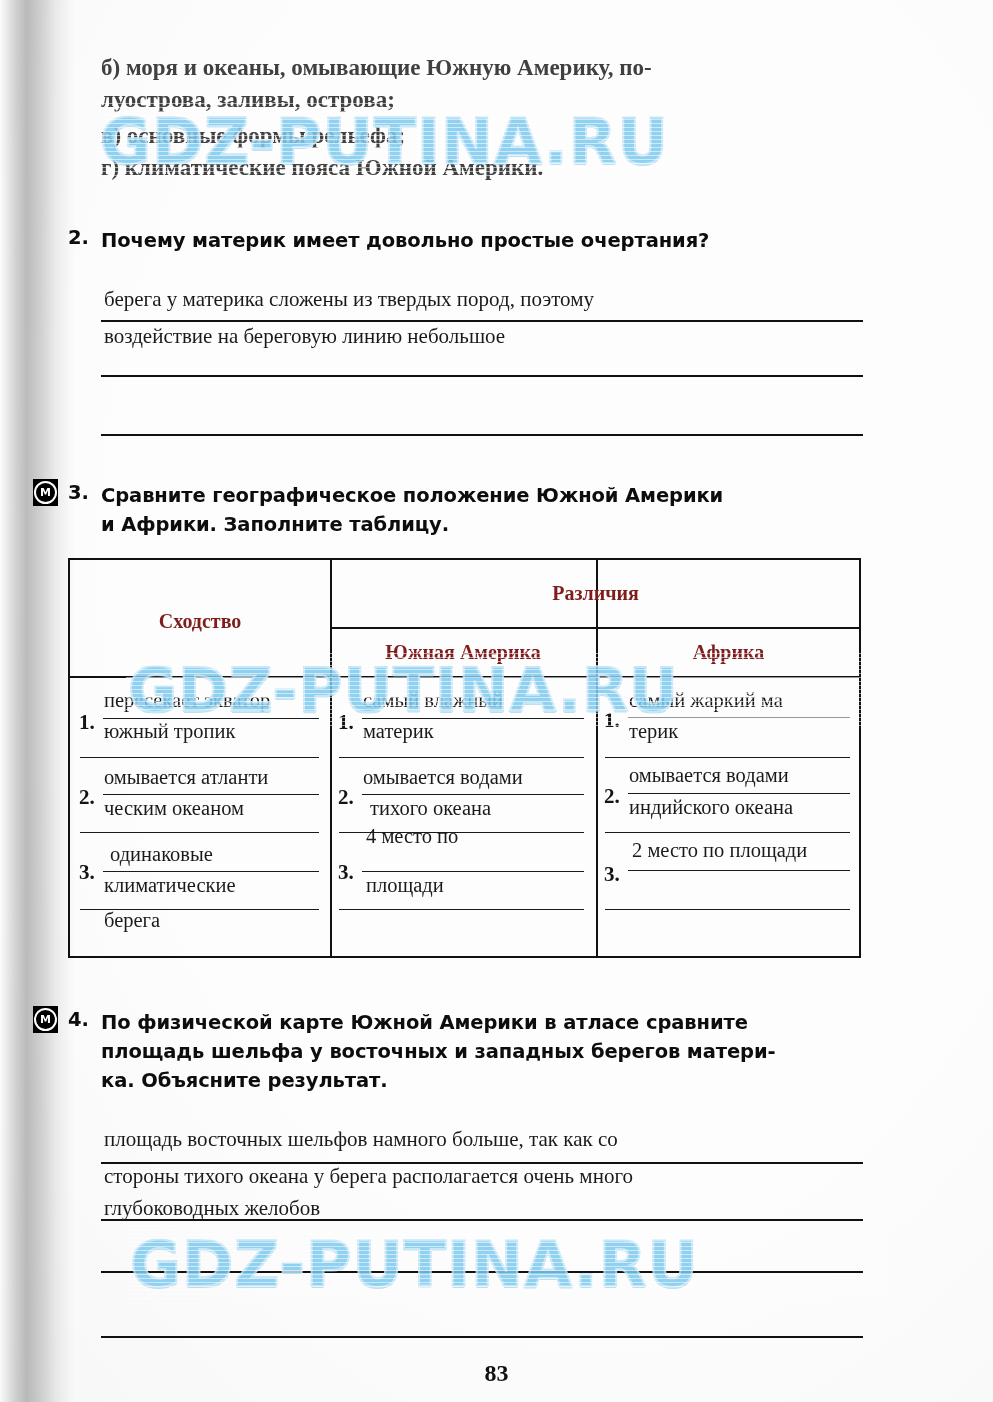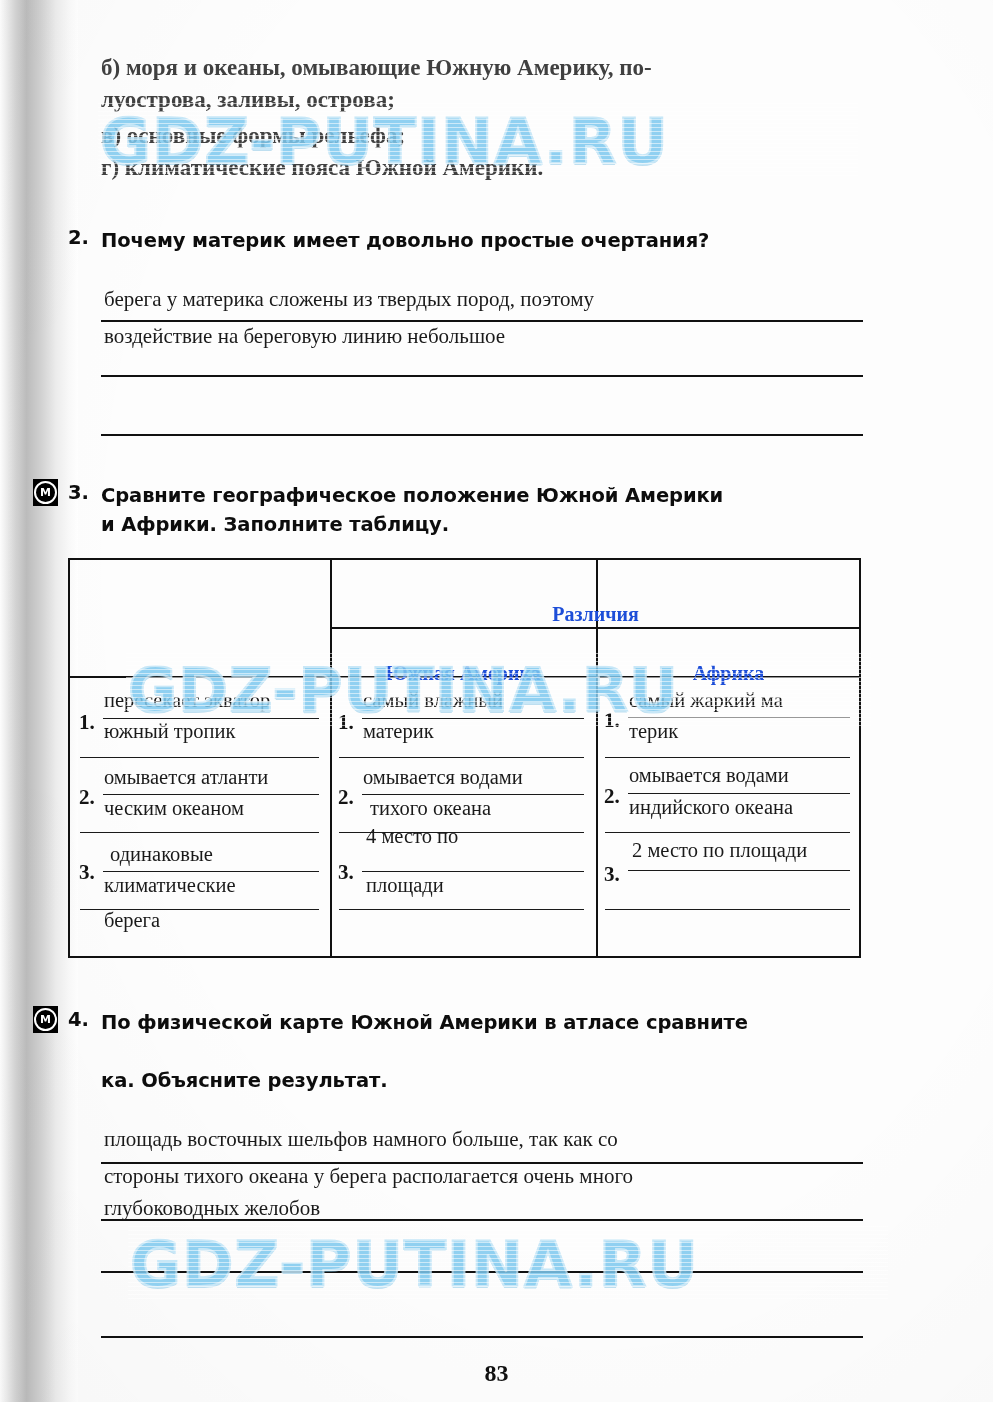--- a/index.html
+++ b/index.html
@@ -88,21 +88,21 @@
   .tbl{
     position:absolute;
     border:2.4px solid #111;
     box-sizing:border-box;
   }
   .tbl .vline{position:absolute;top:0;bottom:0;width:0;border-left:2.4px solid #111;}
   .tbl .hline{position:absolute;height:0;border-top:2.4px solid #111;}
   .th{
     position:absolute;
     font-family:"Liberation Serif", serif;font-weight:700;font-size:20px;
-    color:#1d4ed8;text-align:center;margin-top:21px;
+    color:#7f1d1d;text-align:center;
   }
   .cellnum{
     position:absolute;
     font-family:"Liberation Serif", serif;font-weight:700;font-size:21px;color:#141414;
   }
   .cellline{position:absolute;height:0;border-top:1.9px solid #1a1a1a;}
   .celltext{
     position:absolute;
     font-family:"Liberation Serif", serif;font-weight:400;font-size:20.5px;
     color:#1a1a1a;white-space:nowrap;line-height:24px;
@@ -170,20 +170,21 @@
 
     <div class="tbl" style="left:68px;top:558px;width:793px;height:400px;">
 
       <div class="vline" style="left:260px;"></div>
       <div class="vline" style="left:526px;"></div>
 
       <div class="hline" style="left:260px;top:67px;width:531px;"></div>
 
       <div class="hline" style="left:0px;top:116px;width:789px;"></div>
 
+      <div class="th" style="left:0px;top:50px;width:260px;">Сходство</div>
       <div class="th" style="left:260px;top:22px;width:531px;">Различия</div>
       <div class="th" style="left:260px;top:81px;width:266px;">Южная Америка</div>
       <div class="th" style="left:526px;top:81px;width:265px;">Африка</div>
 
       <div class="cellnum" style="left:9px;top:150px;">1.</div>
       <div class="celltext" style="left:34px;top:128px;">пересекает экватор</div>
       <div class="cellline" style="left:33px;top:158px;width:216px;"></div>
       <div class="celltext" style="left:34px;top:159px;">южный тропик</div>
       <div class="cellline" style="left:10px;top:197px;width:239px;"></div>
 
@@ -234,20 +235,21 @@
       <div class="celltext" style="left:562px;top:278px;">2 место по площади</div>
       <div class="cellline" style="left:558px;top:310px;width:222px;"></div>
       <div class="cellline" style="left:535px;top:349px;width:245px;"></div>
     </div>
 
     <div class="m-badge" style="left:33px;top:1006px;">
       <span class="ring">M</span>
     </div>
     <div class="qnum" style="left:68px;top:1008px;">4.</div>
     <div class="qbody q-sans" style="left:101px;top:1008px;width:800px;">По физической карте Южной Америки в атласе сравните</div>
+    <div class="qbody q-sans" style="left:101px;top:1037px;width:800px;">площадь шельфа у восточных и западных берегов матери-</div>
     <div class="qbody q-sans" style="left:101px;top:1066px;width:800px;">ка. Объясните результат.</div>
 
     <div class="answer" style="position:absolute;left:104px;top:1126px;">площадь восточных шельфов намного больше, так как со</div>
     <div class="rule" style="left:101px;top:1162px;width:762px;"></div>
 
     <div class="answer" style="position:absolute;left:104px;top:1163px;">стороны тихого океана у берега располагается очень много</div>
     <div class="rule" style="left:101px;top:1219px;width:762px;"></div>
 
     <div class="answer" style="position:absolute;left:104px;top:1195px;">глубоководных желобов</div>
     <div class="rule" style="left:101px;top:1271px;width:762px;"></div>

